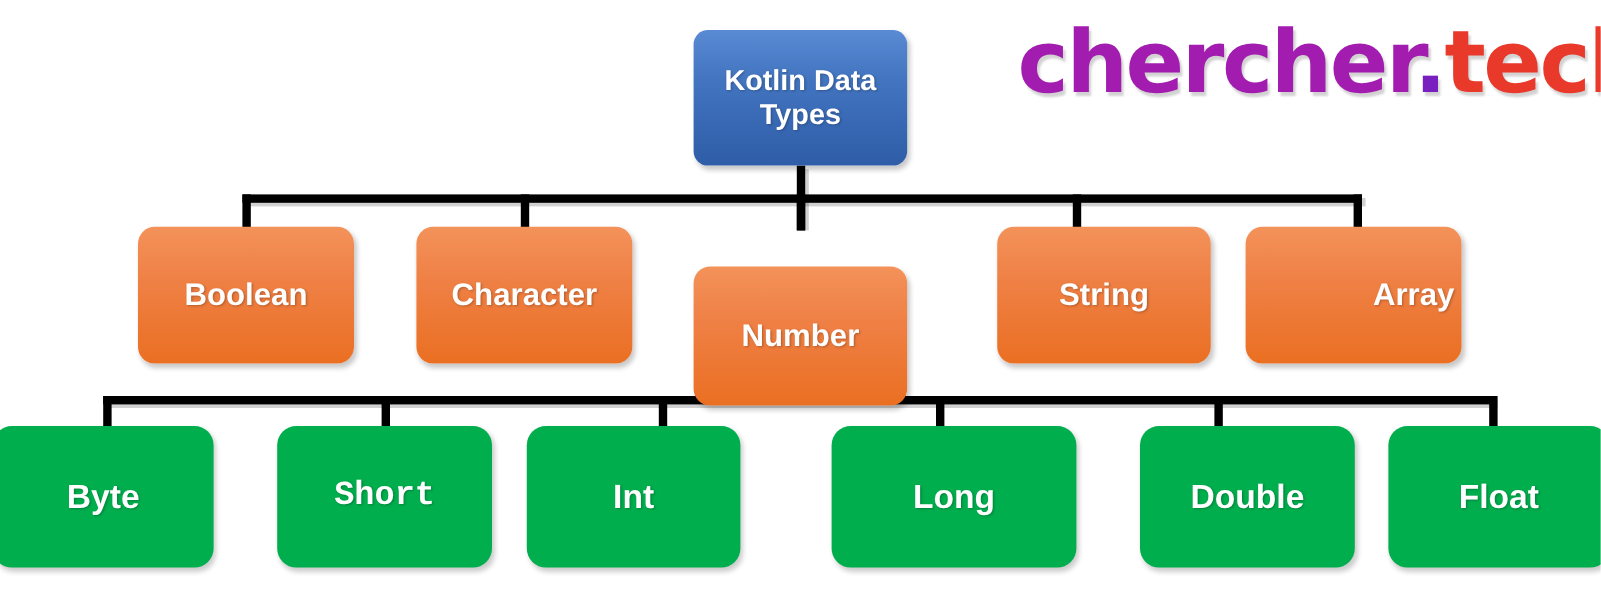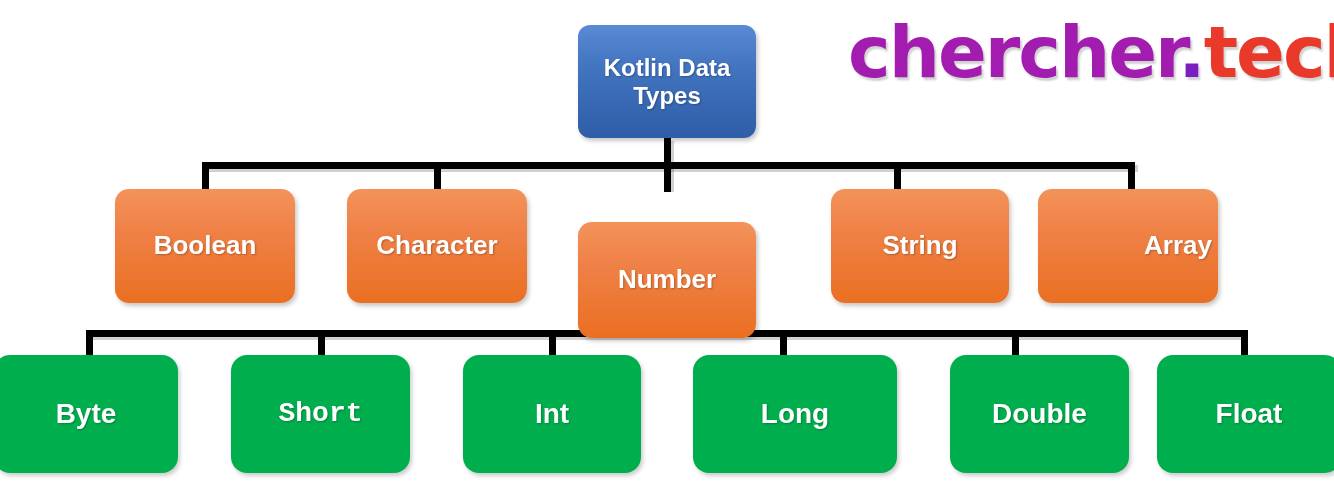--- a/index.html
+++ b/index.html
@@ -132,21 +132,21 @@
   <div class="node lvl2" style="left:1038px; top:189px; width:180px; height:114px;justify-content:flex-end;">
     <span>Array</span>
   </div>
 
   <div class="node lvl3" style="left:-6px; top:355px; width:184px; height:118px;">
     <span>Byte</span>
   </div>
   <div class="node lvl3" style="left:231px; top:355px; width:179px; height:118px;font-family:Liberation Mono, monospace;">
     <span>Short</span>
   </div>
-  <div class="node lvl3" style="left:463px; top:355px; width:178px; height:118px;">
+  <div class="node lvl3" style="left:439px; top:355px; width:178px; height:118px;">
     <span>Int</span>
   </div>
   <div class="node lvl3" style="left:693px; top:355px; width:204px; height:118px;">
     <span>Long</span>
   </div>
   <div class="node lvl3" style="left:950px; top:355px; width:179px; height:118px;">
     <span>Double</span>
   </div>
   <div class="node lvl3" style="left:1157px; top:355px; width:184px; height:118px;">
     <span>Float</span>

